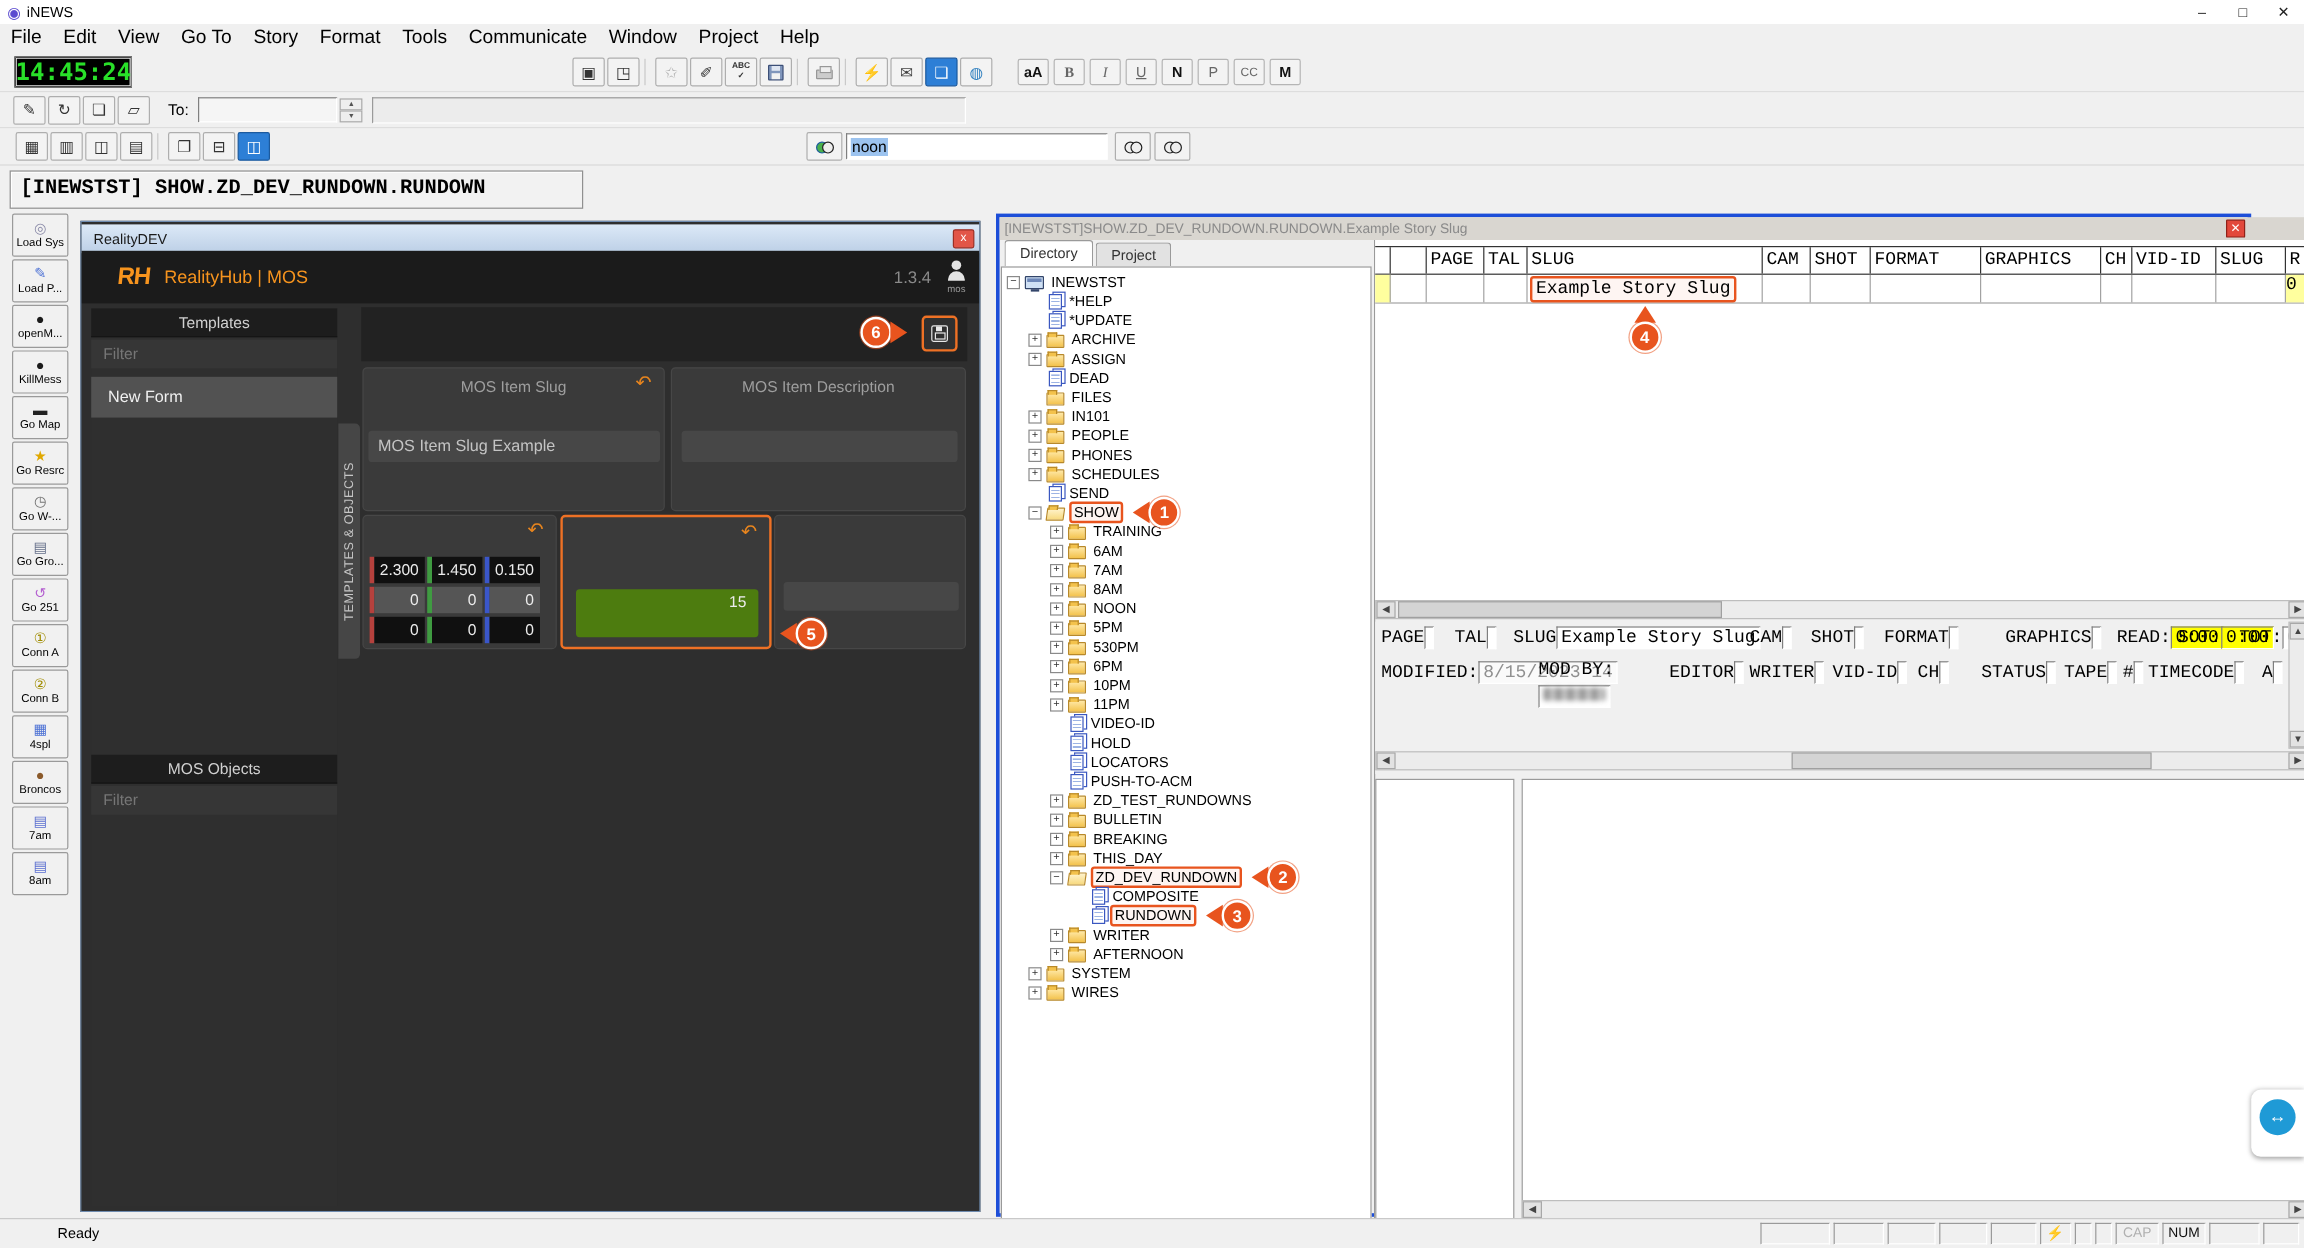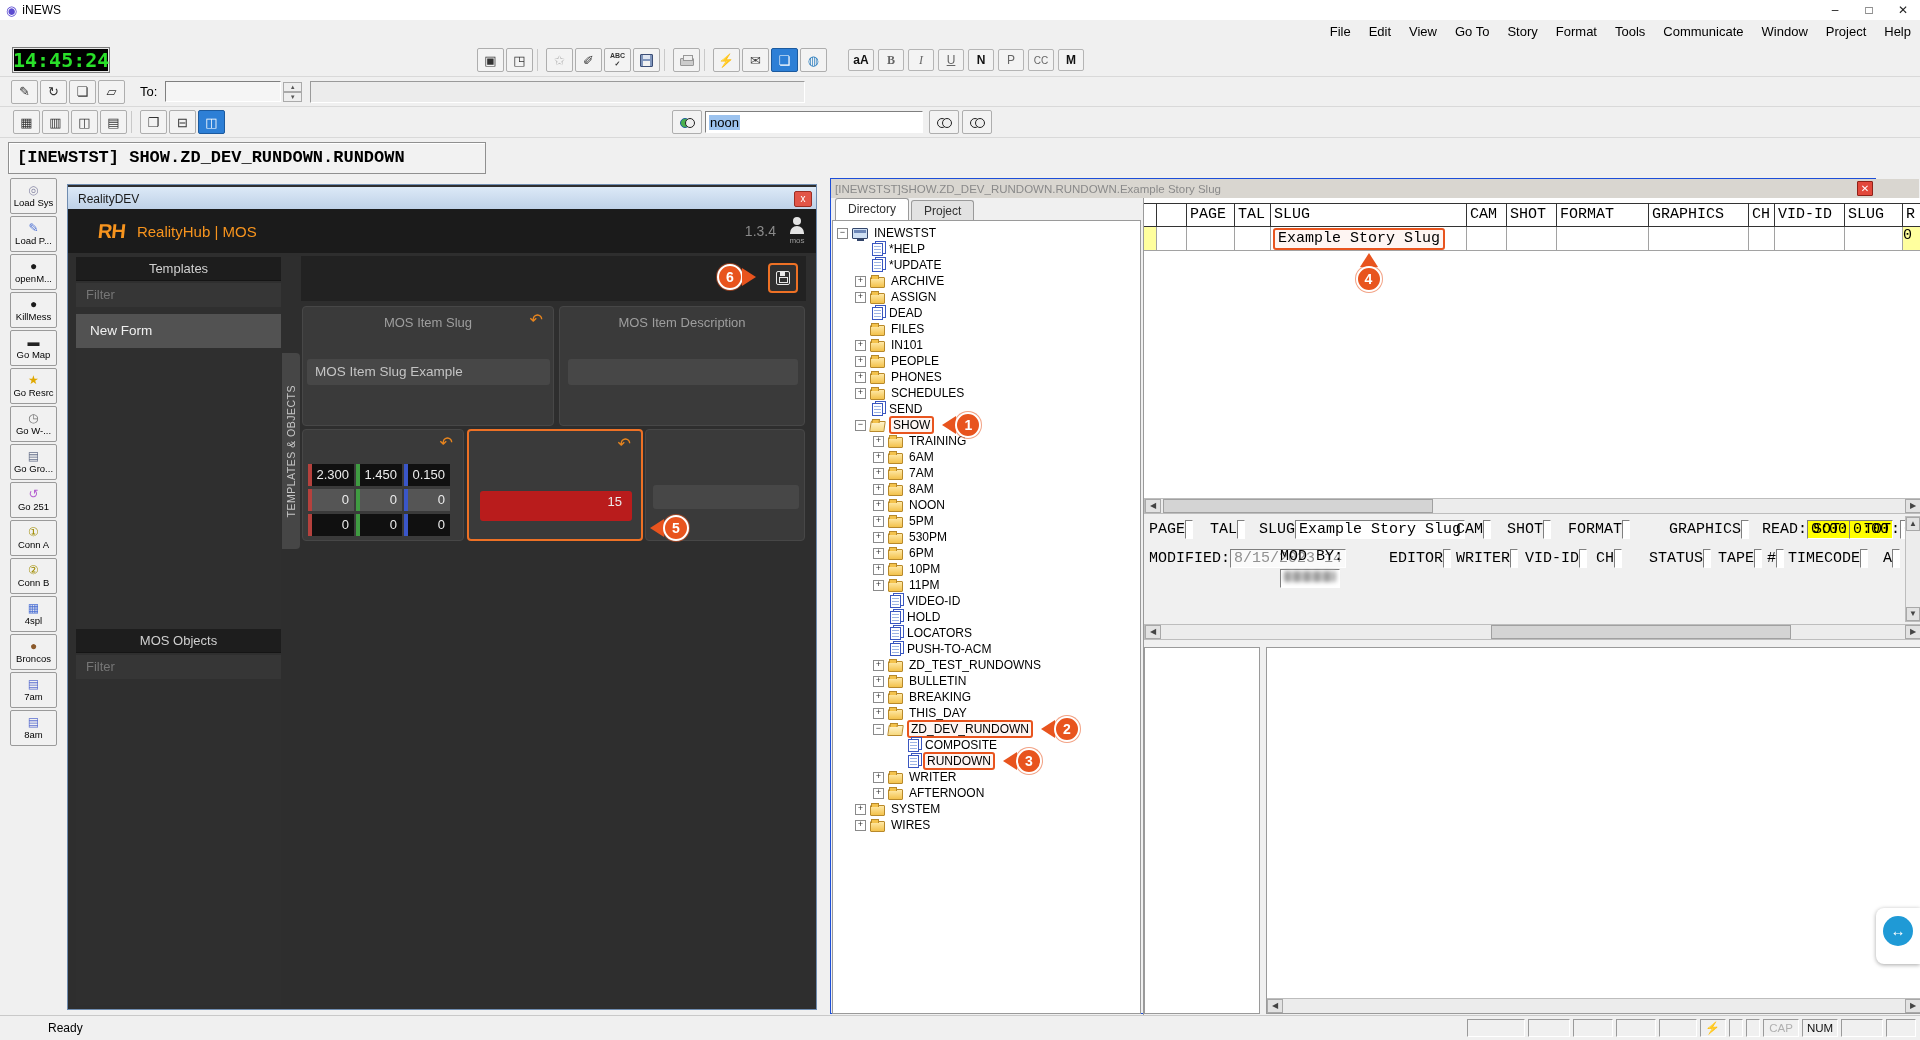--- a/index.html
+++ b/index.html
@@ -7,21 +7,21 @@
   .screen{position:relative;width:1920px;height:1040px;background:#f0f0f0;
     font-family:"Liberation Sans",sans-serif;color:#000;overflow:hidden;}
 
   
   .titlebar{position:absolute;left:0;top:0;width:1920px;height:20px;background:#fff;
     display:flex;align-items:center;font-size:12px;}
   .app-ico{color:#5b4bd0;font-size:13px;margin:0 5px 0 6px;}
   .win-controls{margin-left:auto;display:flex;}
   .win-btn{width:34px;height:20px;text-align:center;font-size:12px;line-height:20px;color:#222;}
   .menubar{position:absolute;left:0;top:20px;width:1920px;height:24px;background:#f0f0f0;
-    display:flex;align-items:center;font-size:13px;justify-content:flex-end;}
+    display:flex;align-items:center;font-size:16px;}
   .menu-item{padding:0 9px;height:24px;line-height:24px;}
   .tb{position:absolute;left:0;width:1920px;background:#f0f0f0;border-bottom:1px solid #d9d9d9;
     display:flex;align-items:center;}
   .tb1{top:44px;height:33px;}
   .tb2{top:77px;height:30px;}
   .tb3{top:107px;height:31px;}
   .clock{margin-left:12px;width:98px;height:26px;background:#000;border:1px solid #7b7b7b;
     box-shadow:inset 0 0 0 1px #e8e8e8;color:#29e029;font:bold 20px/24px "DejaVu Sans Mono",monospace;
     text-align:center;letter-spacing:0px;}
   .tbtn{width:27px;height:24px;margin:0 1px;background:#f3f3f3;border:1px solid #aeaeae;border-radius:2px;
@@ -125,41 +125,41 @@
   .orange-panel{left:166px;top:176px;width:176px;height:112px;border:2px solid #ee7125;}
   .right-panel{left:344px;top:176px;width:160px;height:112px;}
   .mx{position:absolute;left:5px;top:34px;}
   .mxrow{display:flex;margin-bottom:3px;}
   .mxc{display:flex;margin-right:2px;}
   .mxc .bar{width:4px;height:22px;display:block;}
   .mxc .val{width:42px;height:22px;background:#101010;color:#ececec;font:13px/22px "Liberation Sans",sans-serif;
     text-align:right;padding-right:5px;font-style:normal;}
   .mx div:nth-of-type(2) .val{background:#555;}
   .c-red .bar{background:#b5413d;} .c-green .bar{background:#3f9b41;} .c-blue .bar{background:#3a56c9;}
-  .dur-input{position:absolute;left:11px;top:60px;width:152px;height:30px;background:#b91c1c;border-radius:3px;
+  .dur-input{position:absolute;left:11px;top:60px;width:152px;height:40px;background:#4d7c0f;border-radius:3px;
     color:#ececec;font-size:13px;line-height:22px;text-align:right;padding-right:10px;}
   .rp-input{position:absolute;left:7px;top:55px;width:146px;height:24px;background:#474747;border-radius:3px;}
 
   
   .acirc{width:26px;height:26px;border-radius:50%;background:#e8541e;border:2px solid #fff;
     box-shadow:0 0 0 1px rgba(232,84,30,.55);color:#fff;font:bold 14px/22px "Liberation Sans",sans-serif;
     text-align:center;flex:none;}
   .tri{width:0;height:0;flex:none;}
   .tri-left{border-top:9px solid transparent;border-bottom:9px solid transparent;border-right:14px solid #e8541e;margin-right:-1px;}
   .tri-right{border-top:9px solid transparent;border-bottom:9px solid transparent;border-left:14px solid #e8541e;margin-left:-1px;}
   .tri-up{border-left:9px solid transparent;border-right:9px solid transparent;border-bottom:14px solid #e8541e;margin-bottom:-1px;}
   .ann-in{display:none;align-items:center;margin-left:8px;z-index:30;}
   .ann-in.show{display:inline-flex;}
   .a5{position:absolute;left:349px;top:262px;display:flex;align-items:center;z-index:30;}
   .a6{position:absolute;right:50px;top:8px;display:flex;align-items:center;z-index:30;}
   .a4{position:absolute;left:50%;top:100%;transform:translateX(-50%);margin-top:3px;display:flex;flex-direction:column;align-items:center;z-index:30;}
   .hl{border:2px solid #e8541e;border-radius:3px;background:rgba(232,84,30,.06);padding:0 3px;}
 
   
-  .explorer{position:absolute;left:830px;top:178px;width:1046px;height:836px;border:1px solid #1d4ed8;background:#f0f0f0;padding-left:28px;}
+  .explorer{position:absolute;left:830px;top:178px;width:1046px;height:836px;border:3px solid #1d4ed8;background:#f0f0f0;padding-left:28px;}
   .ex-title{position:absolute;left:0;top:0;width:1088px;height:19px;background:#d9d6d0;display:flex;align-items:center;
     font-size:11.5px;color:#8a8a8a;padding-left:4px;white-space:nowrap;overflow:hidden;}
   .ex-close{position:absolute;right:2px;top:2px;width:16px;height:15px;background:#e2483b;border:1px solid #8f2118;
     color:#fff;font-size:10px;line-height:13px;text-align:center;border-radius:1px;}
   .ex-tabs{position:absolute;left:1px;top:19px;width:308px;height:22px;display:flex;align-items:flex-end;background:#f0f0f0;padding-left:3px;}
   .ex-tab{height:20px;padding:0 12px;font-size:12px;line-height:20px;border:1px solid #9a9a9a;border-bottom:none;
     border-radius:3px 3px 0 0;background:#e2e2e2;color:#333;margin-right:2px;}
   .ex-tab.active{background:#fff;height:22px;font-weight:normal;}
   .ex-tree{position:absolute;left:1px;top:41px;width:309px;height:794px;background:#fff;border:1px solid #9a9a9a;
     overflow:hidden;padding-top:4px;font-size:12px;}

